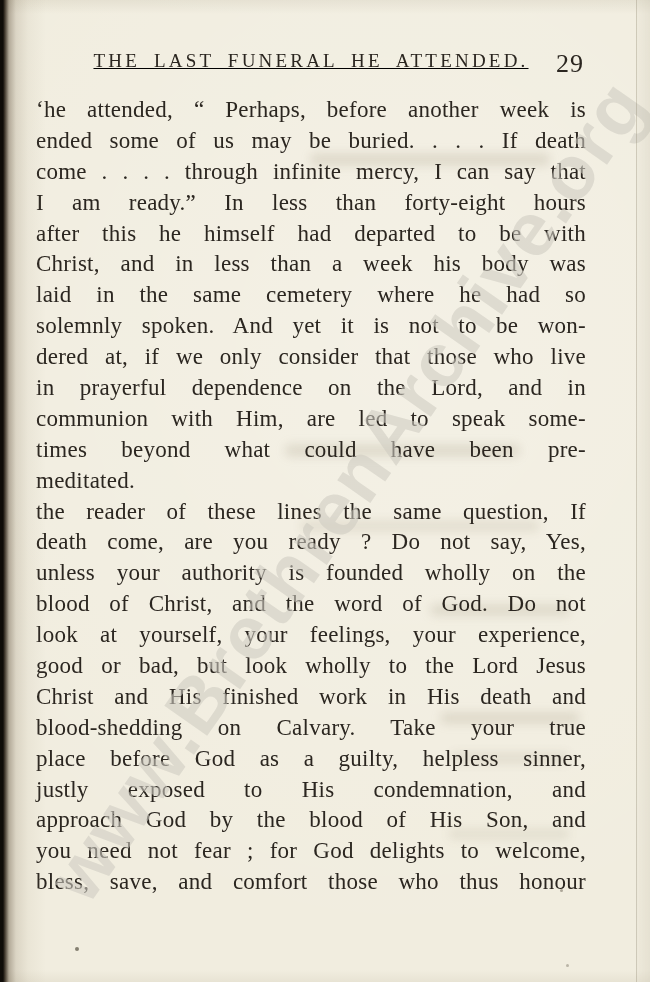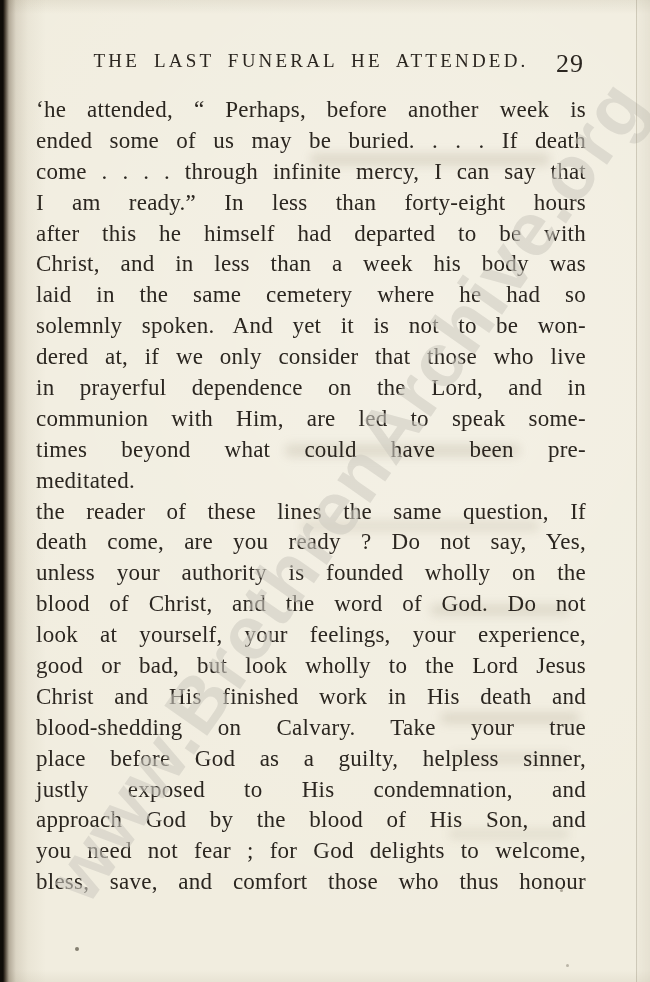--- a/index.html
+++ b/index.html
@@ -37,20 +37,21 @@
   .g7 { left: 448px; top: 828px; width: 122px; height: 12px; opacity: .7; }
 
   
   .header {
     position: absolute;
     left: 36px;
     top: 50px;
     width: 550px;
     height: 28px;
     z-index: 1;
+    text-decoration: underline;
   }
   .running-title {
     display: block;
     text-align: center;
     font-size: 19px;
     letter-spacing: 3.2px;
     word-spacing: 6px;
     color: var(--ink, #2b2620);
   }
   .page-number {

